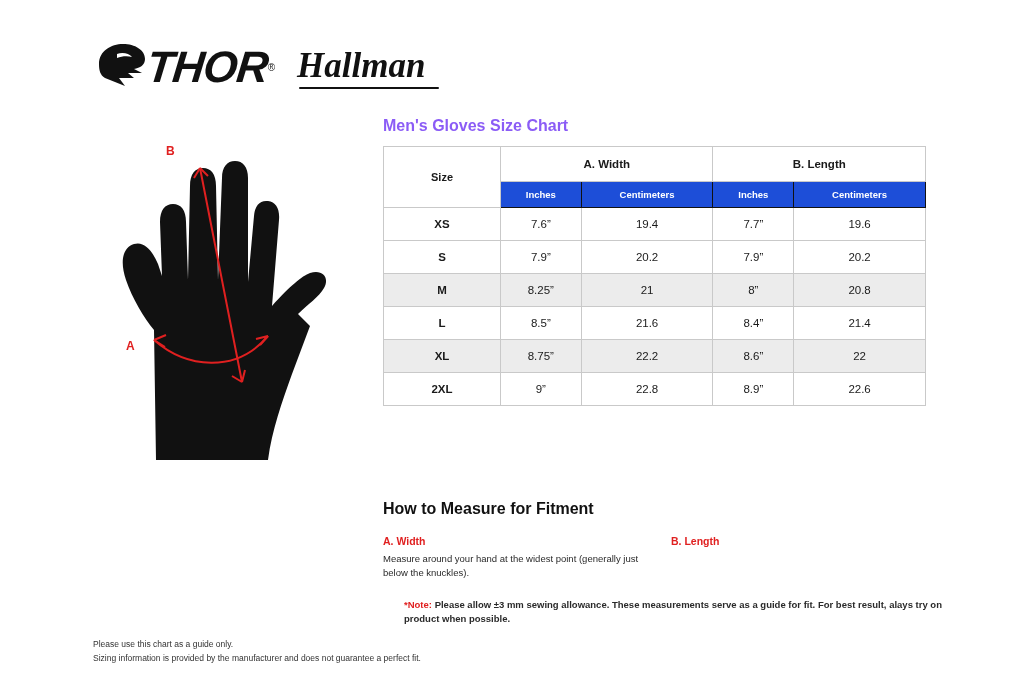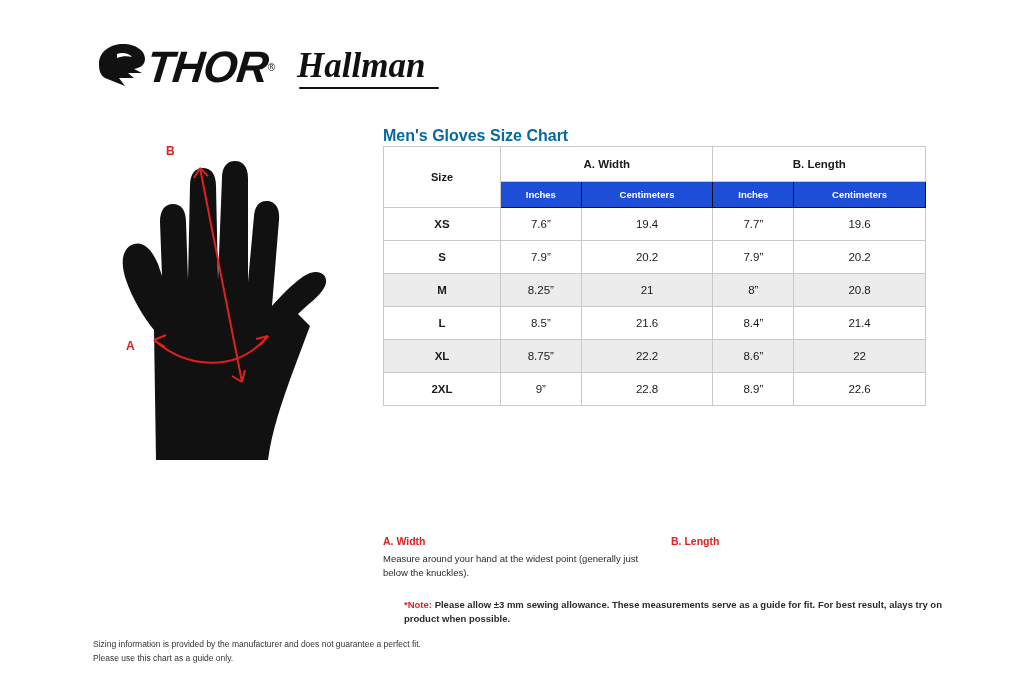--- a/index.html
+++ b/index.html
@@ -86,24 +86,24 @@
     font-size: 12px;
     font-weight: bold;
   }
   .label-b { left: 70px; top: 14px; }
   .label-a { left: 30px; top: 209px; }
 
   
   .chart-title {
     position: absolute;
     left: 383px;
-    top: 127px;
+    top: 117px;
     font-size: 16px;
     font-weight: bold;
-    color: #0369a1;
+    color: #8b5cf6;
   }
 
   
   .size-table {
     position: absolute;
     left: 383px;
     top: 146px;
     width: 543px;
     border-collapse: collapse;
     font-size: 11px;
@@ -281,33 +281,34 @@
       <tr>
         <td class="cell size-cell">2XL</td>
         <td class="cell">9”</td>
         <td class="cell">22.8</td>
         <td class="cell">8.9”</td>
         <td class="cell">22.6</td>
       </tr>
     </tbody>
   </table>
 
+  <div class="howto-title">How to Measure for Fitment</div>
 
   <div class="measure-col left">
     <div class="measure-head">A. Width</div>
     <div>Measure around your hand at the widest point (generally just below the knuckles).</div>
   </div>
 
   <div class="measure-col right">
     <div class="measure-head">B. Length</div>
   </div>
 
   <div class="note">
     <span class="note-label">*Note:</span>
     <span class="note-body">Please allow ±3 mm sewing allowance. These measurements serve as a guide for fit. For best result, alays try on product when possible.</span>
   </div>
 
   <div class="disclaimer">
+    <div>Please use this chart as a guide only.</div>
     <div>Sizing information is provided by the manufacturer and does not guarantee a perfect fit.</div>
-    <div>Please use this chart as a guide only.</div>
   </div>
 
 </div>
 
 </body></html>

